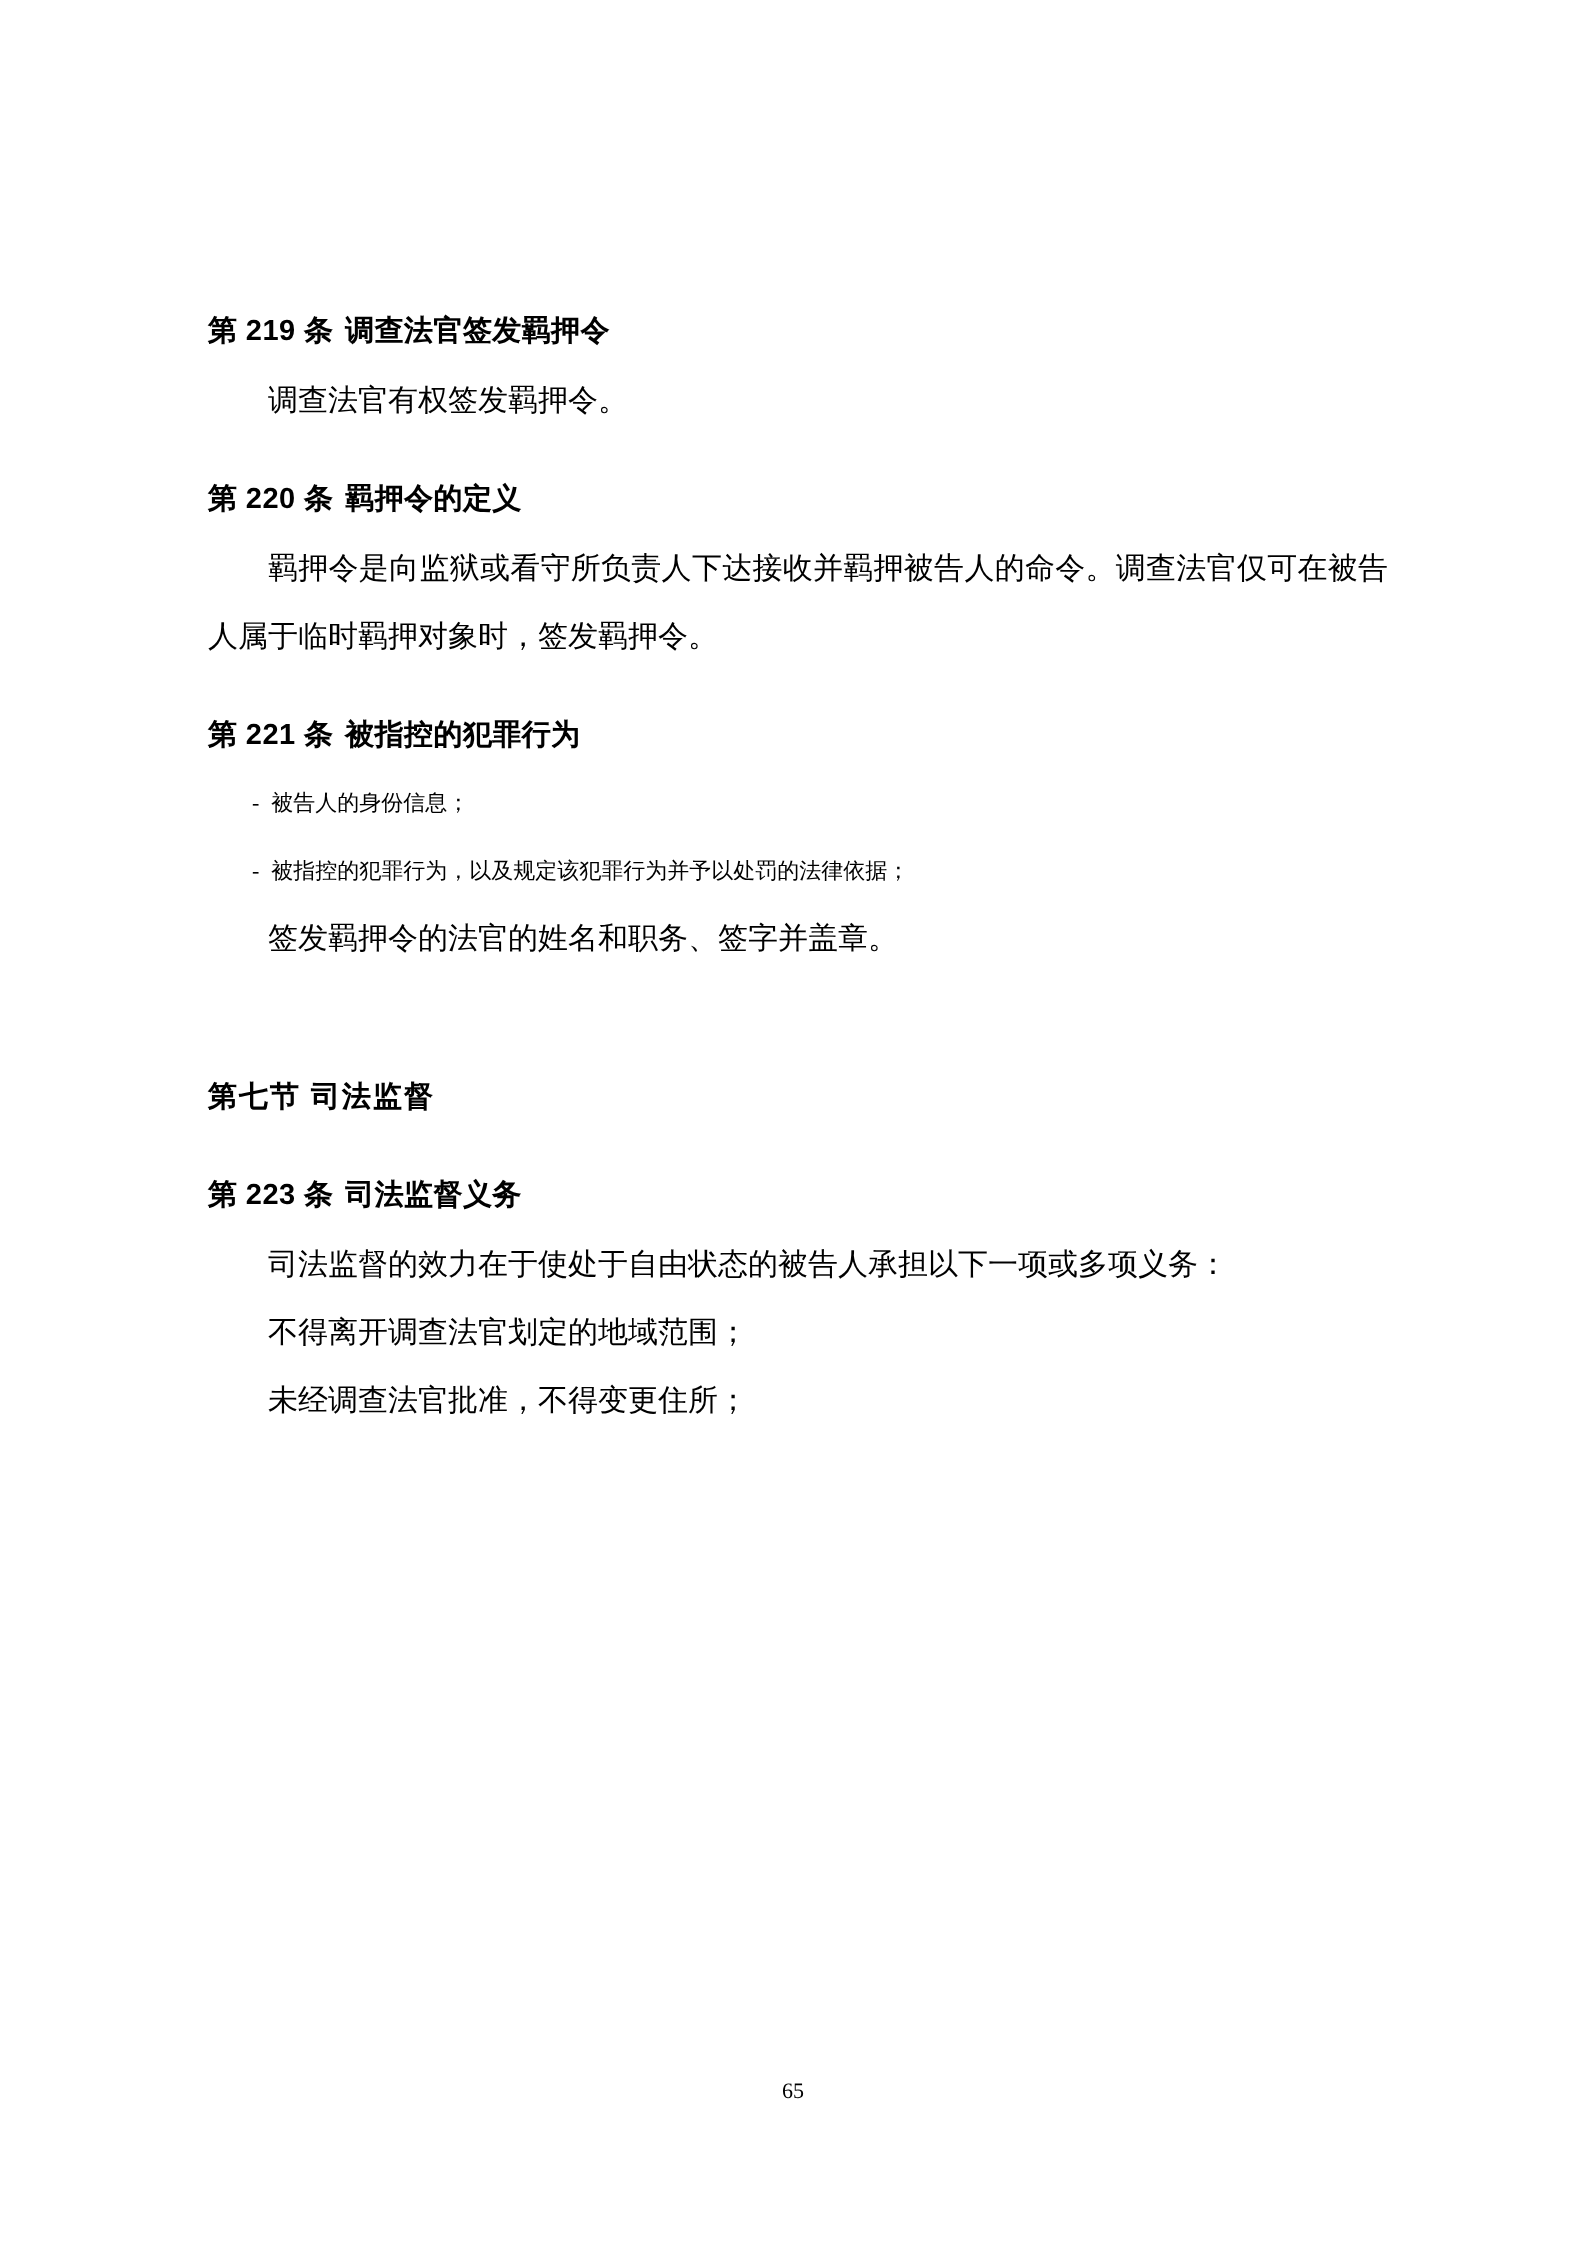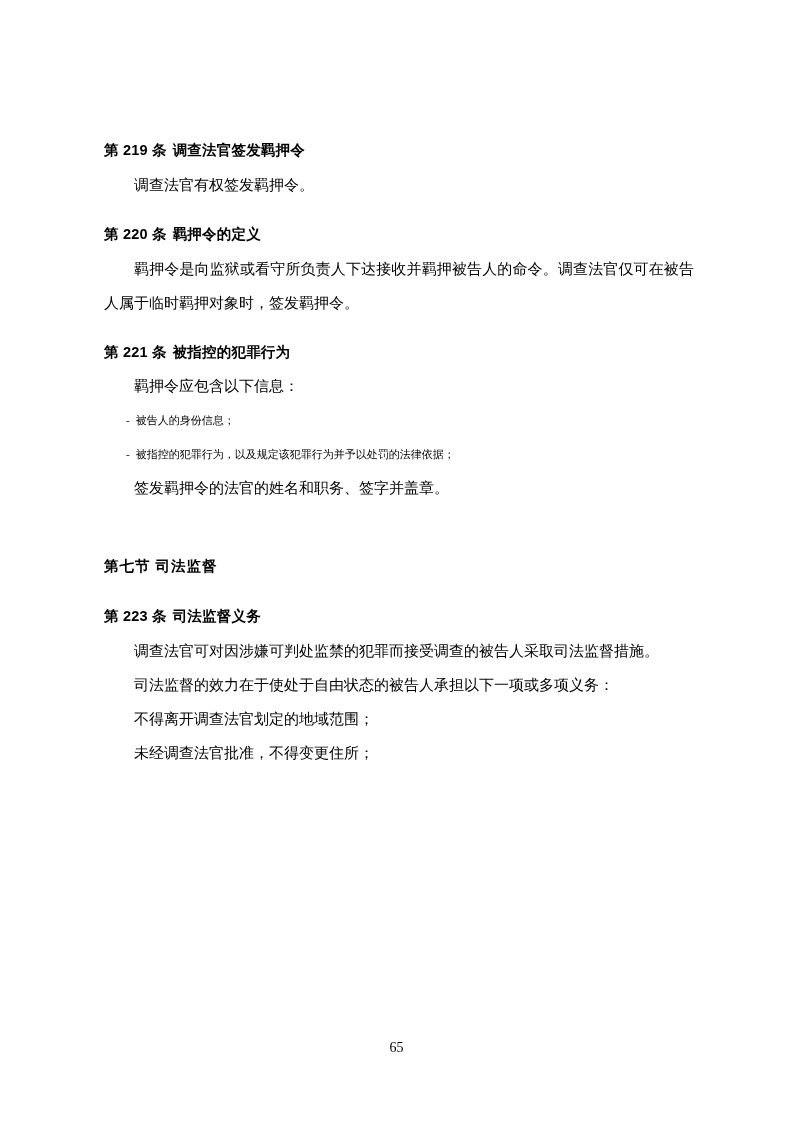--- a/index.html
+++ b/index.html
@@ -13,21 +13,21 @@
     height: 1122px;
     background: #ffffff;
     margin: 0 auto;
     overflow: hidden;
     font-family: "Liberation Serif", "DejaVu Serif", serif;
     color: #000000;
   }
   .content {
     position: absolute;
     left: 104px;
-    top: 140px;
+    top: 156px;
     width: 590px;
   }
   .article {
     margin-bottom: 0;
   }
   .art-heading {
     font-family: "Liberation Sans", "DejaVu Sans", sans-serif;
     font-weight: bold;
     font-size: 14.5px;
     line-height: 1.5;
@@ -64,21 +64,21 @@
     text-align: left;
     margin: 0;
     letter-spacing: 1px;
   }
   .page-number {
     position: absolute;
     left: 0;
     right: 0;
     top: 1040px;
     text-align: center;
-    font-size: 14px;
+    font-size: 11px;
     font-family: "Liberation Serif", "DejaVu Serif", serif;
   }
 </style>
 </head>
 <body>
 
 <div class="page">
 
   <div class="content">
 
@@ -91,38 +91,36 @@
 
     <div class="article">
       <div class="art-heading"><span class="num">第 220 条</span><span>羁押令的定义</span></div>
       <p class="para">羁押令是向监狱或看守所负责人下达接收并羁押被告人的命令。调查法官仅可在被告人属于临时羁押对象时，签发羁押令。</p>
     </div>
 
     <div class="gap-md"></div>
 
     <div class="article">
       <div class="art-heading"><span class="num">第 221 条</span><span>被指控的犯罪行为</span></div>
-      <p class="para">羁押令应包含以下信息：</p>
       <p class="bullet"><span class="dash">-</span><span>被告人的身份信息；</span></p>
       <p class="bullet"><span class="dash">-</span><span>被指控的犯罪行为，以及规定该犯罪行为并予以处罚的法律依据；</span></p>
       <p class="para">签发羁押令的法官的姓名和职务、签字并盖章。</p>
     </div>
 
     <div class="gap-md"></div>
 
 
     <div class="gap-lg"></div>
 
     <div class="section-title">第七节  司法监督</div>
 
     <div class="gap-lg"></div>
 
     <div class="article">
       <div class="art-heading"><span class="num">第 223 条</span><span>司法监督义务</span></div>
-      <p class="para">调查法官可对因涉嫌可判处监禁的犯罪而接受调查的被告人采取司法监督措施。</p>
       <p class="para">司法监督的效力在于使处于自由状态的被告人承担以下一项或多项义务：</p>
       <p class="para">不得离开调查法官划定的地域范围；</p>
       <p class="para">未经调查法官批准，不得变更住所；</p>
     </div>
 
   </div>
 
   <div class="page-number">65</div>
 
 </div>

